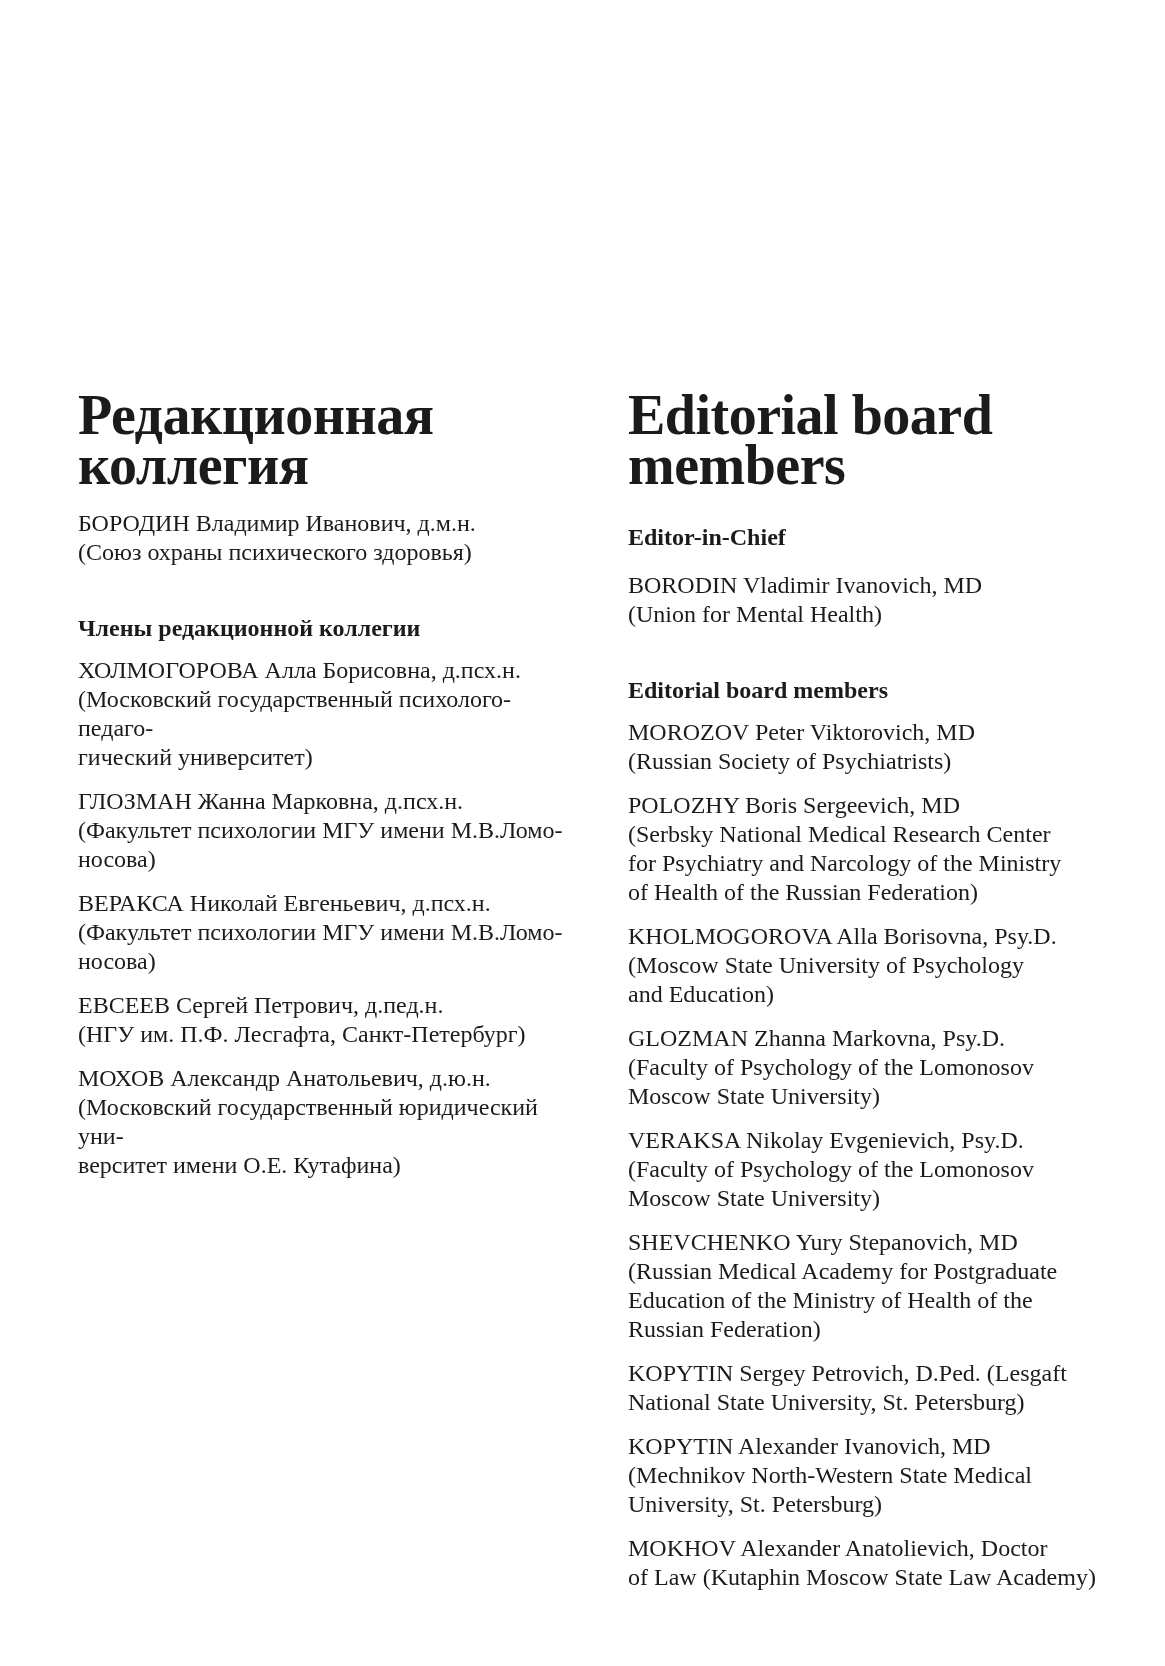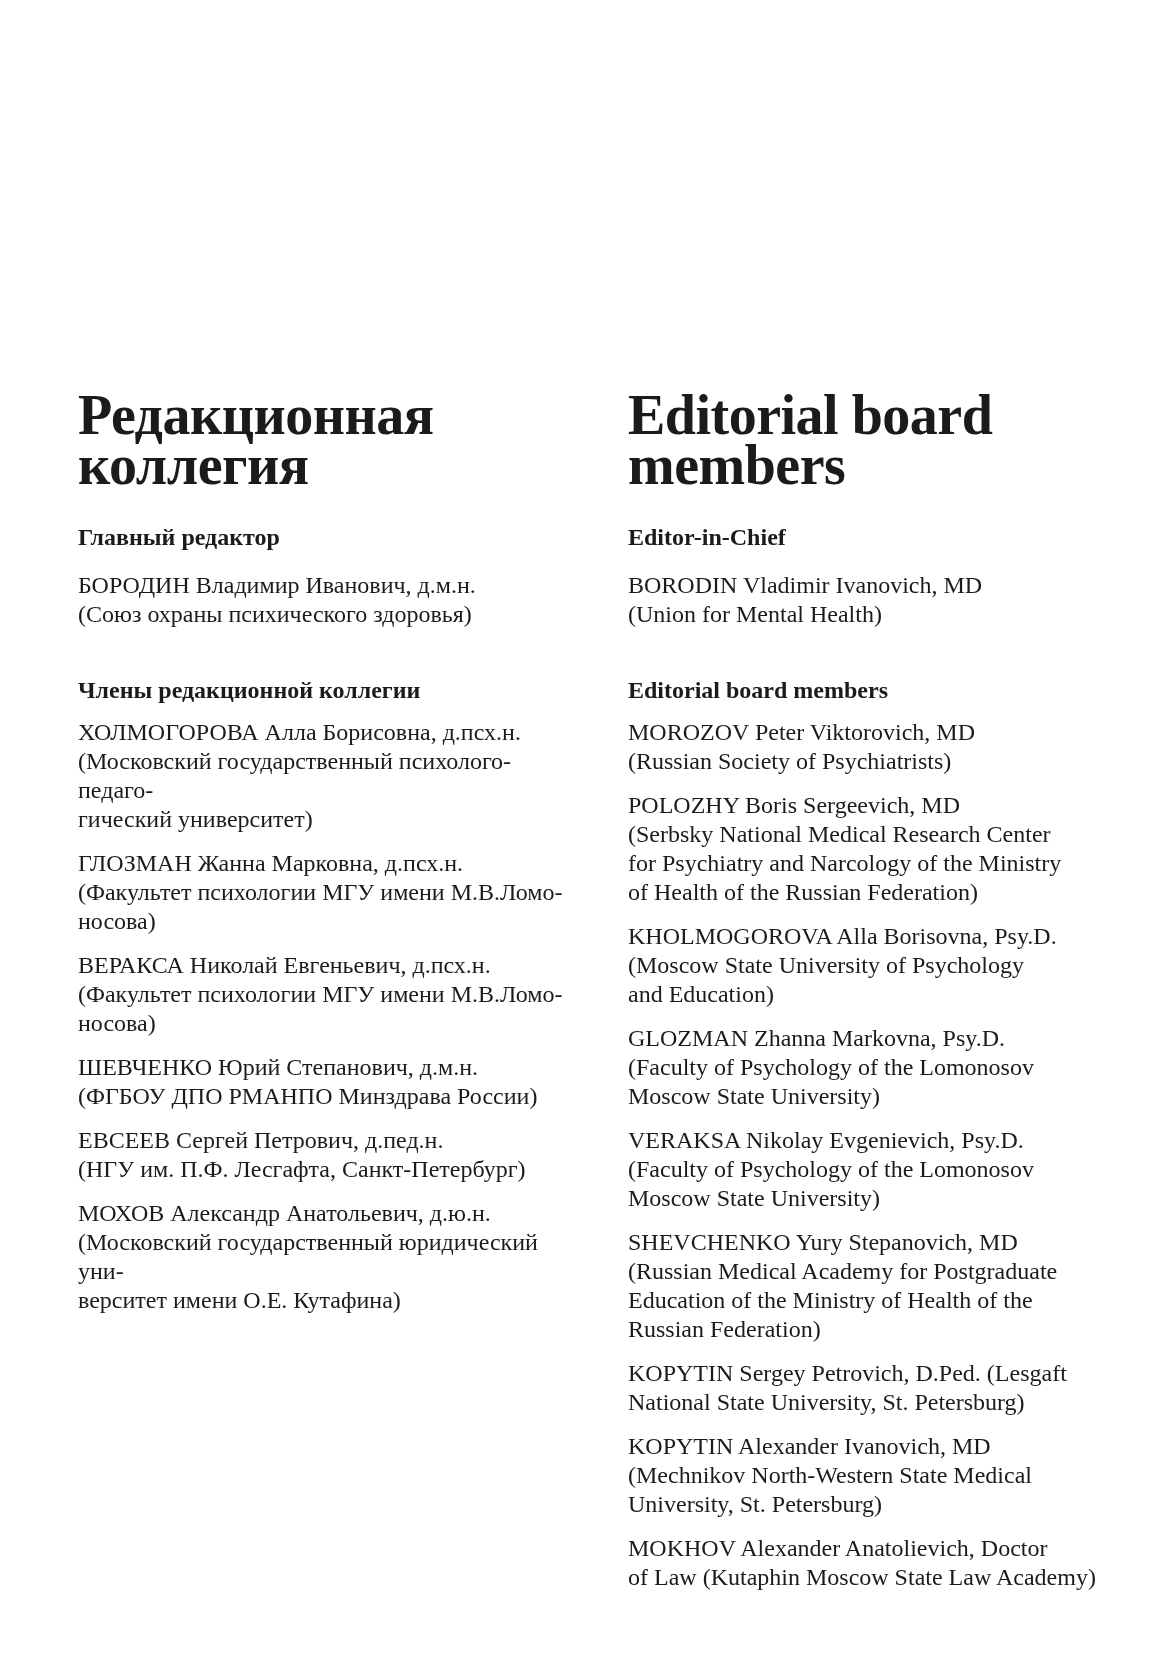--- a/index.html
+++ b/index.html
@@ -57,36 +57,33 @@
     font-size: 24px;
     line-height: 29px;
     white-space: pre-line;
   }
 </style>
 </head>
 <body>
 
 <section class="col col-ru" lang="ru">
   <h1 class="col-title">Редакционная коллегия</h1>
-  <h2 class="sub-heading">Главный редактор</h2>
   <p class="chief-entry">БОРОДИН Владимир Иванович, д.м.н.
 (Союз охраны психического здоровья)</p>
   <h2 class="sub-heading members-heading">Члены редакционной коллегии</h2>
   <div class="entries">
     <p class="entry">ХОЛМОГОРОВА Алла Борисовна, д.псх.н.
 (Московский государственный психолого-педаго-
 гический университет)</p>
     <p class="entry">ГЛОЗМАН Жанна Марковна, д.псх.н.
 (Факультет психологии МГУ имени М.В.Ломо-
 носова)</p>
     <p class="entry">ВЕРАКСА Николай Евгеньевич, д.псх.н.
 (Факультет психологии МГУ имени М.В.Ломо-
 носова)</p>
-    <p class="entry">ШЕВЧЕНКО Юрий Степанович, д.м.н.
-(ФГБОУ ДПО РМАНПО Минздрава России)</p>
     <p class="entry">ЕВСЕЕВ Сергей Петрович, д.пед.н.
 (НГУ им. П.Ф. Лесгафта, Санкт-Петербург)</p>
     <p class="entry">МОХОВ Александр Анатольевич, д.ю.н.
 (Московский государственный юридический уни-
 верситет имени О.Е. Кутафина)</p>
   </div>
 </section>
 
 <section class="col col-en" lang="en">
   <h1 class="col-title">Editorial board members</h1>

